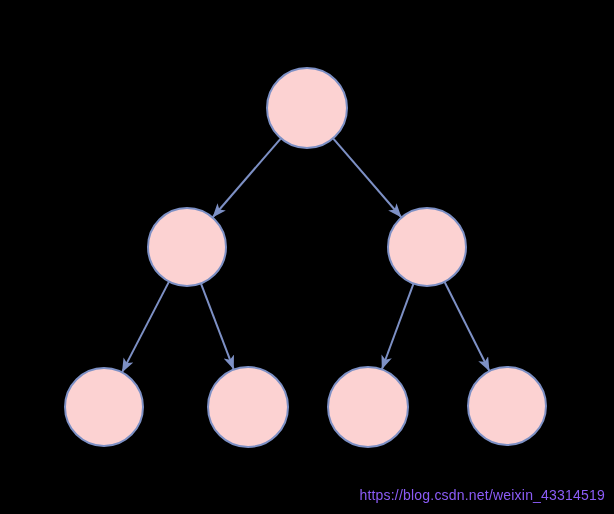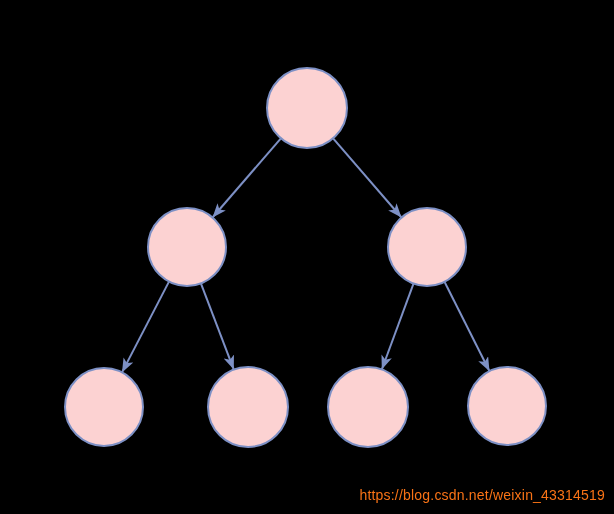--- a/index.html
+++ b/index.html
@@ -46,14 +46,14 @@
       <line x1="413.5" y1="283.6" x2="381.8" y2="369.5" stroke="#7D90C5" stroke-width="2" marker-end="url(#arrow)"></line>
       <line x1="444.5" y1="281.8" x2="489.5" y2="371.2" stroke="#7D90C5" stroke-width="2" marker-end="url(#arrow)"></line>
       <circle cx="307" cy="108" r="40" fill="#FCD2D2" stroke="#7D90C5" stroke-width="2"></circle>
       <circle cx="187" cy="247" r="39" fill="#FCD2D2" stroke="#7D90C5" stroke-width="2"></circle>
       <circle cx="427" cy="247" r="39" fill="#FCD2D2" stroke="#7D90C5" stroke-width="2"></circle>
       <circle cx="104" cy="407" r="39" fill="#FCD2D2" stroke="#7D90C5" stroke-width="2"></circle>
       <circle cx="248" cy="407" r="40" fill="#FCD2D2" stroke="#7D90C5" stroke-width="2"></circle>
       <circle cx="368" cy="407" r="40" fill="#FCD2D2" stroke="#7D90C5" stroke-width="2"></circle>
       <circle cx="507" cy="406" r="39" fill="#FCD2D2" stroke="#7D90C5" stroke-width="2"></circle>
     </svg>
-  <div class="watermark" id="watermark" style="color: #f97316;">https://blog.csdn.net/weixin_43314519</div>
+  <div class="watermark" id="watermark" style="color: #8b5cf6;">https://blog.csdn.net/weixin_43314519</div>
 </div>
 
 </body></html>

